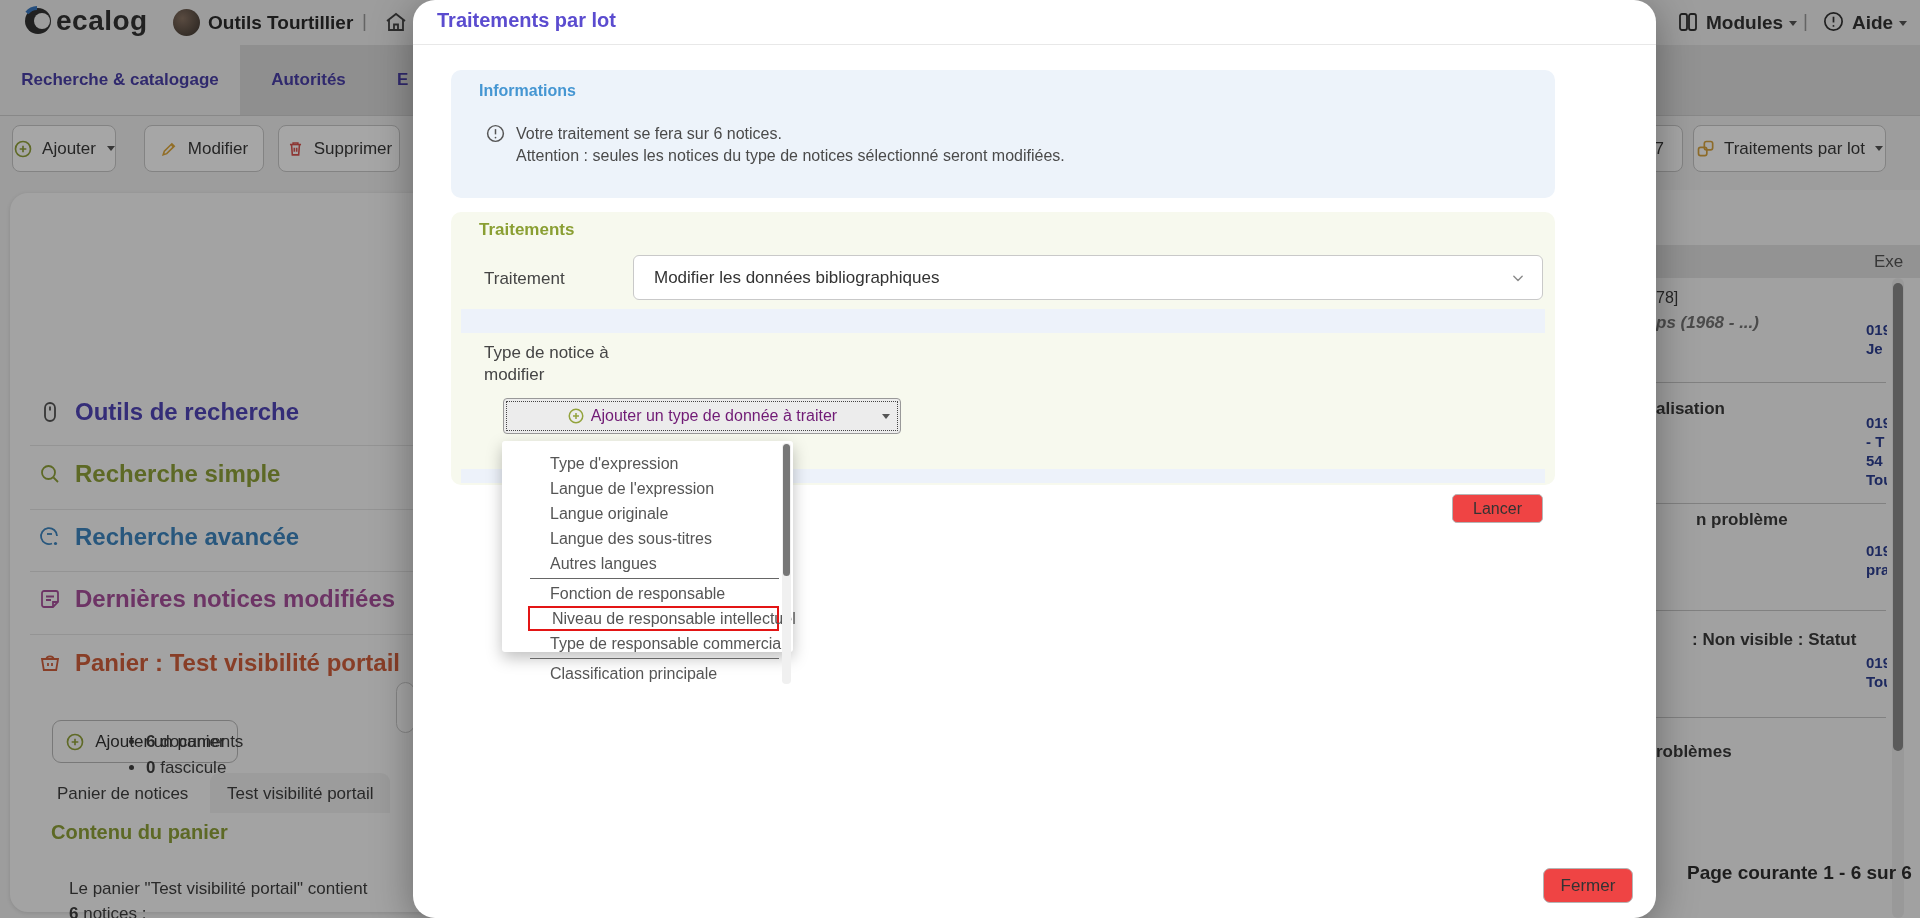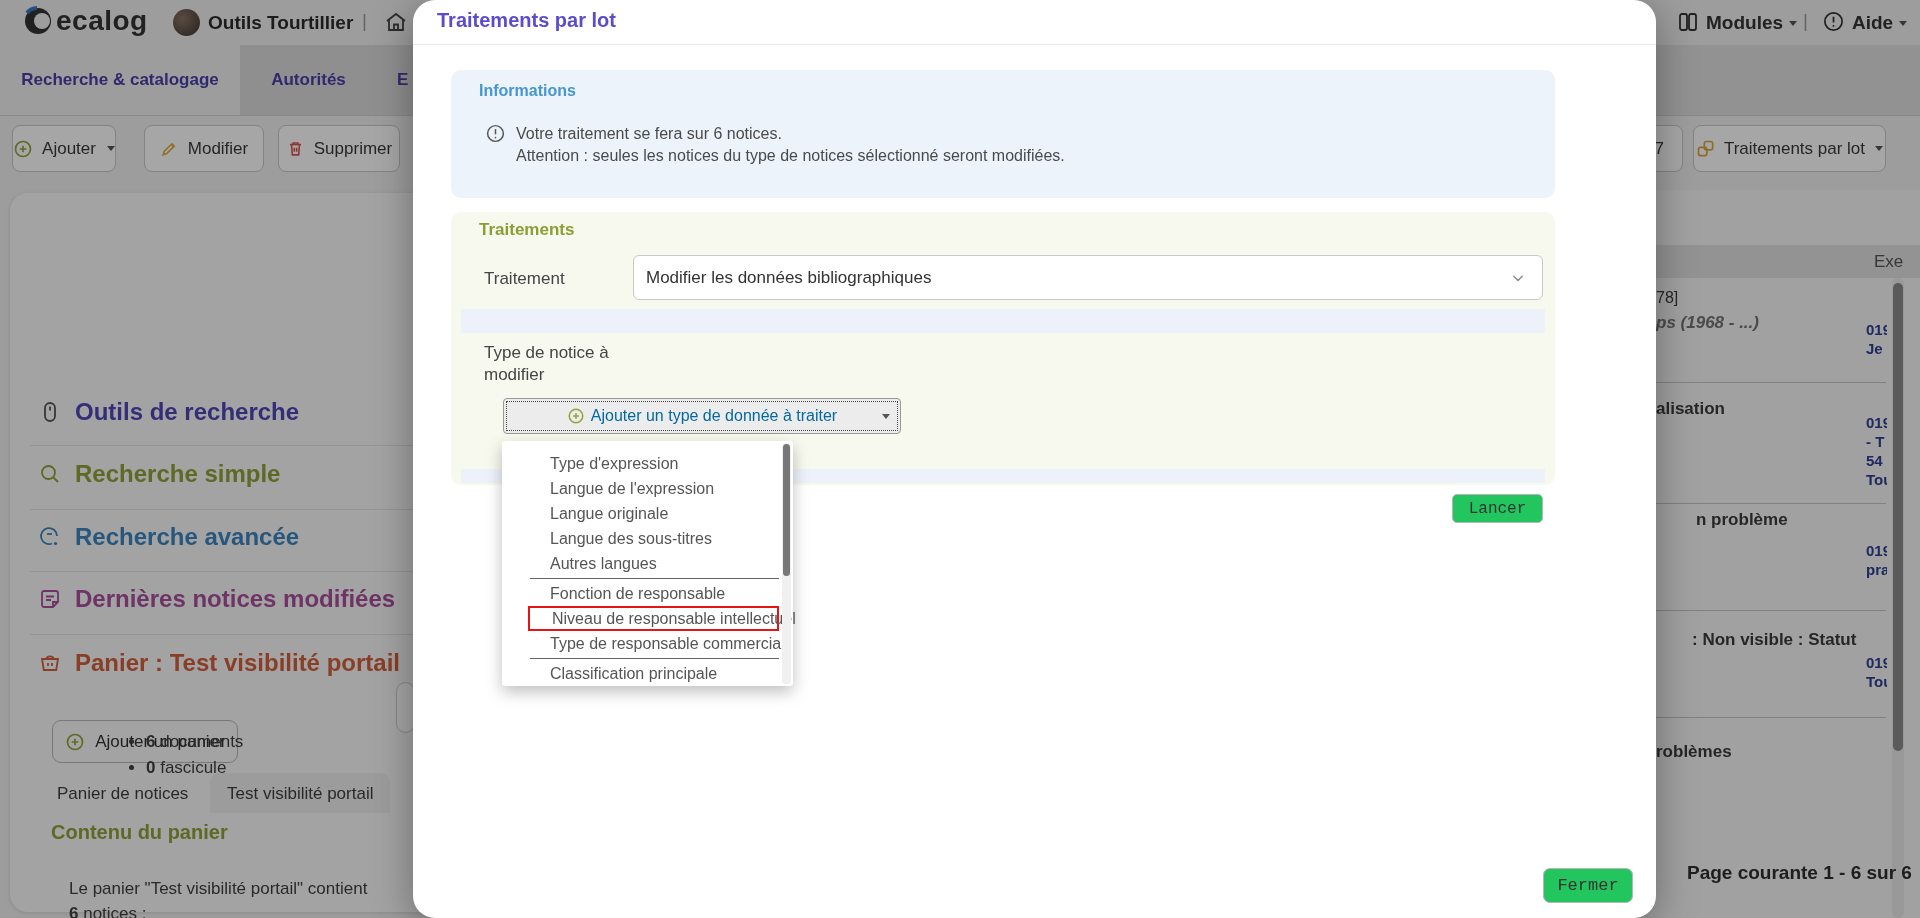--- a/index.html
+++ b/index.html
@@ -47,40 +47,40 @@
   #modal-hdiv{position:absolute;left:0;top:44px;width:1243px;border-top:1px solid #e8e8e8;}
 
   #infobox{position:absolute;left:38px;top:70px;width:1104px;height:128px;background:#edf3fa;border-radius:10px;}
   #infobox .title{position:absolute;left:28px;top:12px;font-size:16px;font-weight:bold;color:#4596d2;}
   .info-line{position:absolute;left:65px;font-size:16px;color:#4a4a4a;}
 
   #treatbox{position:absolute;left:38px;top:212px;width:1104px;height:273px;background:#f7f9ee;border-radius:10px;}
   #treatbox .title{position:absolute;left:28px;top:8px;font-size:17px;font-weight:bold;color:#8a9f33;}
   .field-label{position:absolute;font-size:17px;color:#454545;line-height:22px;}
   .select{position:absolute;background:#fff;border:1px solid #c9c9c9;border-radius:6px;box-sizing:border-box;
-       display:flex;align-items:center;font-size:17px;color:#333;padding-left:12px;}
+       display:flex;align-items:center;font-size:17px;color:#333;padding-left:20px;}
   .select .chev{position:absolute;right:14px;top:50%;transform:translateY(-50%);}
   .bluestrip{position:absolute;left:10px;width:1084px;background:#edf2fa;}
 
   #add-select{position:absolute;left:52px;top:186px;width:398px;height:36px;background:#ececec;border:1px solid #999;
        border-radius:4px;outline:1px dotted #444;outline-offset:-4px;display:flex;align-items:center;justify-content:center;
-       gap:6px;font-size:16px;color:#0369a1;box-sizing:border-box;}
+       gap:6px;font-size:16px;color:#701a75;box-sizing:border-box;}
   #add-select .caret{position:absolute;right:10px;top:15px;}
 
-  #dd-list{position:absolute;left:89px;top:441px;width:291px;height:245px;background:#fff;z-index:30;
+  #dd-list{position:absolute;left:89px;top:441px;width:291px;height:211px;background:#fff;z-index:30;
        box-shadow:0 6px 16px rgba(0,0,0,.25);border-radius:3px;padding-top:10px;box-sizing:border-box;}
   .dd-item{height:25px;line-height:25px;padding-left:48px;font-size:16px;color:#555;white-space:nowrap;}
   .dd-sep{height:0;border-top:1px solid #666;margin:2px 14px 2px 28px;}
   #dd-red{margin:0 14px 0 26px;border:2px solid #e31515;}
   #dd-red .dd-item{height:21px;line-height:21px;padding-left:22px;}
   #dd-scroll-track{position:absolute;right:2px;top:2px;width:9px;height:241px;background:#f0f0f0;border-radius:4px;}
   #dd-scroll-thumb{position:absolute;right:3px;top:3px;width:7px;height:132px;background:#777;border-radius:4px;}
 
-  .btn{background:#22c55e;border:1px solid #b5b5b5;border-radius:5px;display:flex;align-items:center;justify-content:center;
-       font-size:16px;color:#333;box-sizing:border-box;font-family:Liberation Mono, monospace;}
+  .btn{background:#ef4444;border:1px solid #b5b5b5;border-radius:5px;display:flex;align-items:center;justify-content:center;
+       font-size:16px;color:#333;box-sizing:border-box;}
   #btn-lancer{position:absolute;left:1039px;top:494px;width:91px;height:29px;}
   #btn-fermer{position:absolute;left:1130px;top:868px;width:90px;height:35px;border-radius:7px;font-size:17px;}
 
   #page-info{position:absolute;left:1687px;top:862px;font-size:19px;font-weight:600;color:#2f2f2f;}
 
   #logo{position:absolute;left:22px;top:5px;display:flex;align-items:center;gap:2px;}
   #logo-text{font-size:28px;font-weight:bold;color:#333;letter-spacing:.5px;}
   #avatar{position:absolute;left:173px;top:9px;width:27px;height:27px;border-radius:50%;
        background:radial-gradient(circle at 35% 35%, #8a7464, #3c352f);}
   #user-name{position:absolute;left:208px;top:12px;font-size:19px;font-weight:bold;color:#2b2b2b;}

